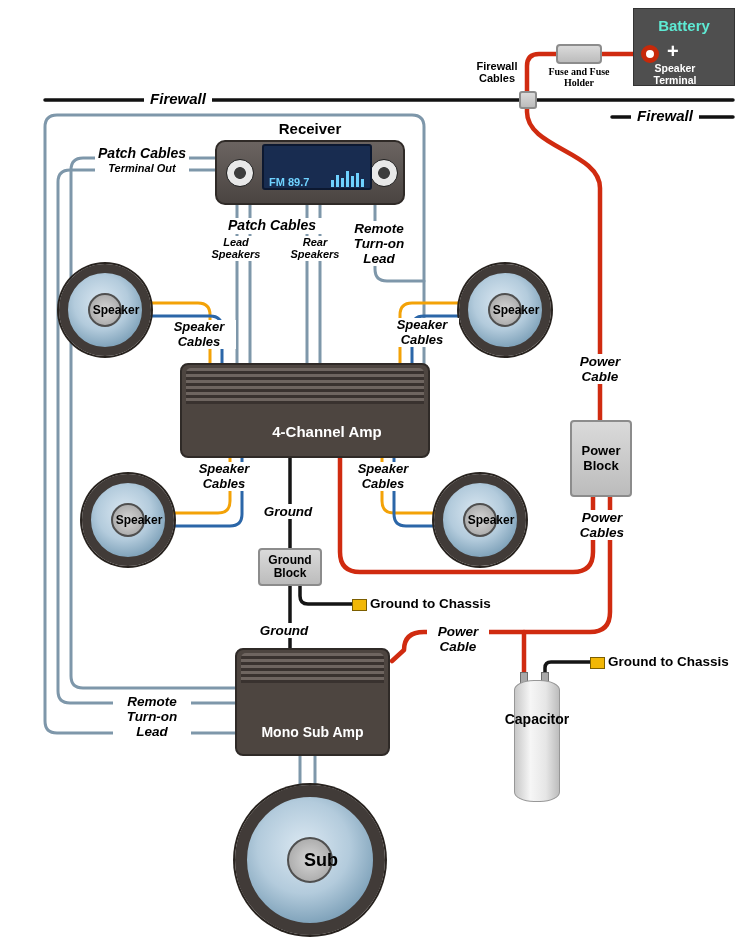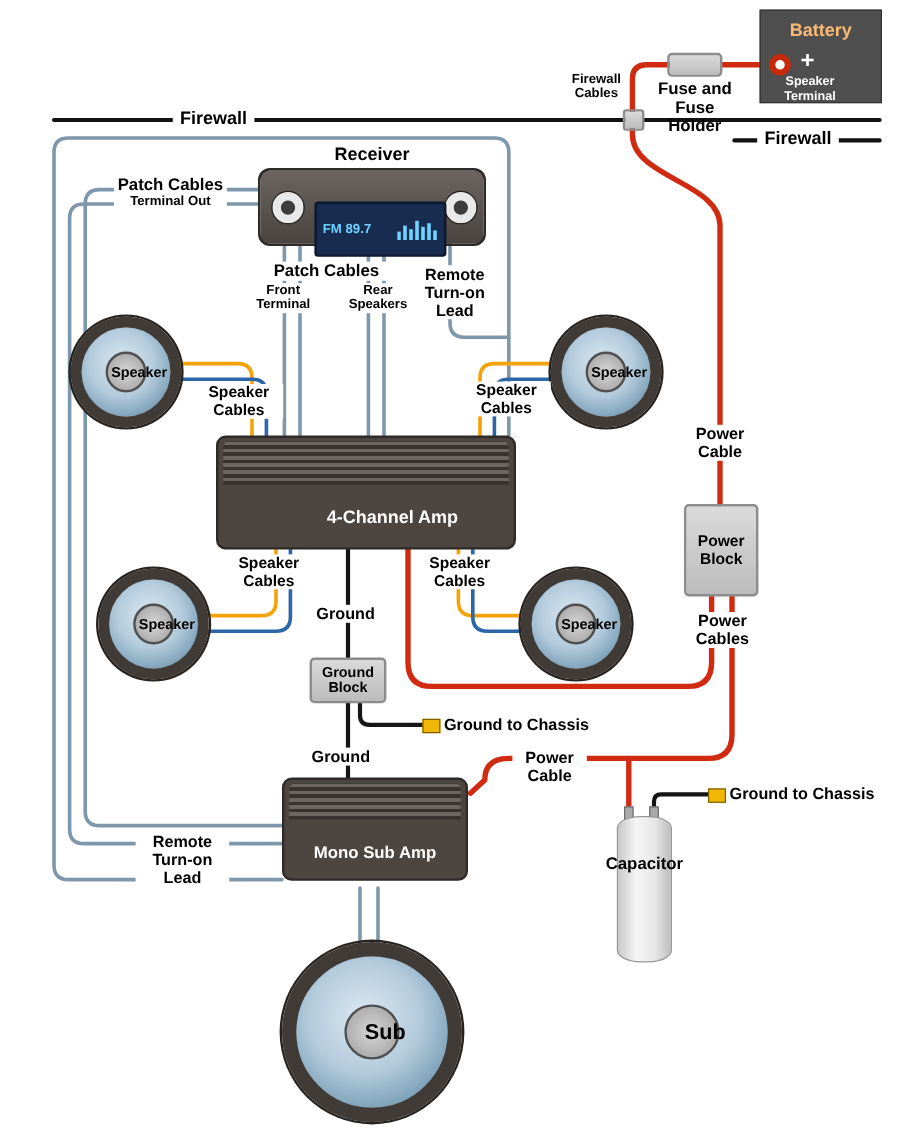--- a/index.html
+++ b/index.html
@@ -1,21 +1,21 @@
 <!DOCTYPE html>
 <html><head>
 <meta charset="utf-8">
 <style>
   html,body{margin:0;padding:0;background:#fff;}
   .diagram{position:relative;width:750px;height:945px;background:#fff;
            font-family:"Liberation Sans", sans-serif;overflow:hidden;}
   .wires{position:absolute;left:0;top:0;z-index:1;}
   .comp{position:absolute;z-index:2;box-sizing:border-box;}
   .lbl{position:absolute;z-index:3;font-weight:bold;color:#000;text-align:center;line-height:1.12;}
-  .wbg{background:#fff;padding:0 2px;}
+  .wbg{background:#fff;padding:0 2px;font-style:italic;}
 
   
   .ampbox{background:#4d4540;border:2px solid #2f2a27;border-radius:8px;}
   .fins{position:absolute;left:4px;right:4px;top:3px;border-radius:5px 5px 0 0;
         background:repeating-linear-gradient(180deg,#6e6560 0 3px,#39322f 3px 6px);}
   .amp-label{position:absolute;left:0;right:0;color:#fff;font-weight:bold;text-align:center;}
   .receiver{background:linear-gradient(#6b6461,#4a4441);border:2px solid #2f2a27;border-radius:10px;}
   .knob{position:absolute;width:26px;height:26px;border-radius:50%;
         background:radial-gradient(circle,#3c3c3c 0 30%,#e8e8e8 34% 72%,#8f8f8f 76% 100%);
         border:1px solid #222;}
@@ -23,21 +23,21 @@
            display:flex;align-items:center;justify-content:space-between;padding:0 5px;
            color:#6fd2ff;font-weight:bold;font-size:11px;}
 
   
   .block{background:linear-gradient(#dadada,#bcbcbc);border:2px solid #8c8c8c;border-radius:4px;
          color:#000;font-weight:bold;text-align:center;display:flex;align-items:center;
          justify-content:center;line-height:1.1;}
 
   
   .battery{background:#4f4f4f;border:1px solid #333;}
-  .bat-title{position:absolute;left:0;right:0;top:8px;color:#fdba74;font-weight:bold;
+  .bat-title{position:absolute;left:0;right:0;top:8px;color:#5eead4;font-weight:bold;
              font-size:15px;text-align:center;}
   .ring{position:absolute;width:18px;height:18px;border-radius:50%;border:5px solid #c7290a;
         background:#fff;box-sizing:border-box;}
   .plus{position:absolute;color:#fff;font-weight:bold;font-size:20px;line-height:1;}
   .bat-term{position:absolute;color:#fff;font-weight:bold;font-size:10.5px;line-height:12px;
             text-align:center;}
 
   
   .speaker{position:absolute;border-radius:50%;box-sizing:border-box;border:9px solid #413b38;
            box-shadow:0 0 0 2px #28231f;
@@ -102,52 +102,52 @@
   </svg>
 
   <div class="comp battery" style="left:633px;top:8px;width:102px;height:78px;">
     <div class="bat-title">Battery</div>
     <div class="plus" style="left:33px;top:32px;">+</div>
     <div class="bat-term" style="left:3px;top:53px;width:76px;">Speaker Terminal</div>
   </div>
   <div class="ring comp" style="left:641px;top:45px;"></div>
 
   <div class="comp block" style="left:556px;top:44px;width:46px;height:20px;"></div>
-  <div class="lbl" style="left:543px;top:66px;width:72px;font-size:14px;">Fuse and Fuse Holder</div>
+  <div class="lbl" style="left:543px;top:66px;width:72px;font-size:10px;font-family:Liberation Serif, serif;">Fuse and Fuse Holder</div>
 
   <div class="comp block" style="left:519px;top:91px;width:18px;height:18px;border-radius:3px;"></div>
   <div class="lbl" style="left:469px;top:60px;width:56px;font-size:11px;">Firewall Cables</div>
 
   <div class="lbl wbg" style="left:144px;top:91px;width:64px;font-size:15px;">Firewall</div>
   <div class="lbl wbg" style="left:631px;top:108px;width:64px;font-size:15px;">Firewall</div>
 
   <div class="lbl" style="left:265px;top:121px;width:90px;font-size:15px;">Receiver</div>
   <div class="comp receiver" style="left:215px;top:140px;width:190px;height:65px;">
     <div class="knob" style="left:9px;top:17px;"></div>
     <div class="knob" style="left:153px;top:17px;"></div>
-    <div class="display" style="left:45px;top:26px;width:96px;height:42px;">
+    <div class="display" style="left:45px;top:2px;width:96px;height:42px;align-items:flex-end;">
       <span>FM 89.7</span>
       <svg width="34" height="20">
         <rect x="0" y="12" width="3" height="7" fill="#6fd2ff"></rect>
         <rect x="5" y="7" width="3" height="12" fill="#6fd2ff"></rect>
         <rect x="10" y="10" width="3" height="9" fill="#6fd2ff"></rect>
         <rect x="15" y="3" width="3" height="16" fill="#6fd2ff"></rect>
         <rect x="20" y="8" width="3" height="11" fill="#6fd2ff"></rect>
         <rect x="25" y="5" width="3" height="14" fill="#6fd2ff"></rect>
         <rect x="30" y="11" width="3" height="8" fill="#6fd2ff"></rect>
       </svg>
     </div>
   </div>
 
   <div class="lbl wbg" style="left:95px;top:146px;width:90px;font-size:14px;">
     <div>Patch Cables</div>
     <div style="font-size:11px;">Terminal Out</div>
   </div>
   <div class="lbl wbg" style="left:215px;top:218px;width:110px;font-size:14px;">Patch Cables</div>
-  <div class="lbl wbg" style="left:205px;top:236px;width:58px;font-size:11px;">Front Terminal</div>
+  <div class="lbl wbg" style="left:205px;top:236px;width:58px;font-size:11px;">Lead Speakers</div>
   <div class="lbl wbg" style="left:284px;top:236px;width:58px;font-size:11px;">Rear Speakers</div>
   <div class="lbl wbg" style="left:340px;top:221px;width:74px;font-size:13.5px;">Remote Turn-on Lead</div>
 
   <div class="speaker" style="left:59px;top:264px;width:92px;height:92px;z-index:2;">
     <div class="spcap" style="width:34px;height:34px;"></div>
     <span class="splabel" style="font-size:12px;">Speaker</span>
   </div>
   <div class="speaker" style="left:459px;top:264px;width:92px;height:92px;z-index:2;">
     <div class="spcap" style="width:34px;height:34px;"></div>
     <span class="splabel" style="font-size:12px;">Speaker</span>
@@ -180,21 +180,21 @@
   <div class="lbl wbg" style="left:260px;top:504px;width:52px;font-size:13.5px;">Ground</div>
   <div class="comp block" style="left:258px;top:548px;width:64px;height:38px;font-size:12px;">
     <span>Ground Block</span>
   </div>
   <div class="conn" style="left:352px;top:599px;width:13px;height:10px;"></div>
   <div class="lbl" style="left:370px;top:596px;width:150px;font-size:13.5px;text-align:left;">Ground to Chassis</div>
   <div class="lbl wbg" style="left:256px;top:623px;width:52px;font-size:13.5px;">Ground</div>
 
   <div class="lbl wbg" style="left:427px;top:624px;width:58px;font-size:13.5px;">Power Cable</div>
 
-  <div class="comp ampbox" style="left:235px;top:648px;width:155px;height:86px;">
+  <div class="comp ampbox" style="left:235px;top:648px;width:155px;height:108px;">
     <div class="fins" style="height:30px;"></div>
     <div class="amp-label" style="bottom:14px;font-size:14px;">Mono Sub Amp</div>
   </div>
 
   <div class="lbl wbg" style="left:113px;top:694px;width:74px;font-size:13.5px;">Remote Turn-on Lead</div>
 
   <div class="post comp" style="left:520px;top:672px;width:8px;height:12px;"></div>
   <div class="post comp" style="left:541px;top:672px;width:8px;height:12px;"></div>
   <div class="comp capbody" style="left:514px;top:680px;width:46px;height:122px;"></div>
   <div class="lbl" style="left:497px;top:712px;width:80px;font-size:14px;">Capacitor</div>

